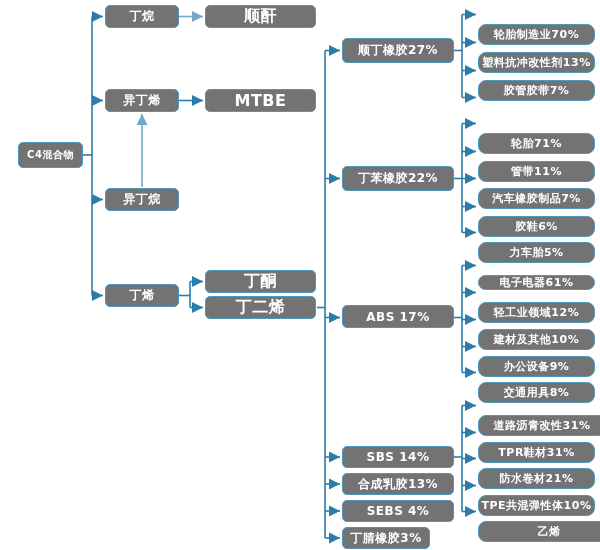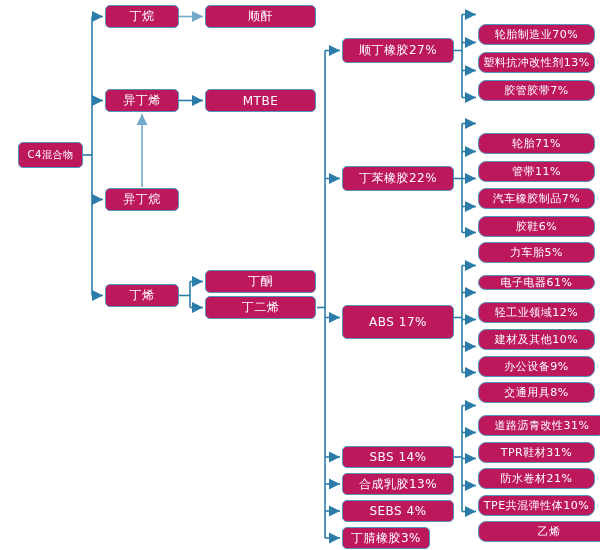--- a/index.html
+++ b/index.html
@@ -3,28 +3,28 @@
 <meta charset="utf-8">
 <style>
   html,body{margin:0;padding:0;background:#ffffff;}
   .canvas{
     position:relative;width:600px;height:550px;background:#ffffff;overflow:hidden;
     font-family:"DejaVu Sans","Liberation Sans",sans-serif;
   }
   .connectors{position:absolute;left:0;top:0;width:600px;height:550px;z-index:0;}
   .node{
     position:absolute;z-index:1;box-sizing:border-box;
-    background:#be185d;border:1px solid #4e97bd;border-radius:5px;
-    color:#ffffff;font-weight:normal;white-space:nowrap;
+    background:#737373;border:1px solid #4e97bd;border-radius:5px;
+    color:#ffffff;font-weight:bold;white-space:nowrap;
     display:flex;align-items:center;justify-content:center;
     letter-spacing:0.5px;
   }
   .n1{font-size:10px;}
   .n2{font-size:12px;}
-  .n3{font-size:12px;}
+  .n3{font-size:16px;}
   .n4{font-size:12px;}
   .n5{font-size:11px;border-radius:8px;margin-top:20px;}
 </style>
 </head>
 <body>
 
 <div class="canvas">
 
   <svg class="connectors" width="600" height="550" viewBox="0 0 600 550" xmlns="http://www.w3.org/2000/svg">
     <defs>
@@ -107,21 +107,21 @@
   <div class="node n2" style="left:105px;top:188px;width:74px;height:23px;">异丁烷</div>
   <div class="node n2" style="left:105px;top:284px;width:74px;height:23px;">丁烯</div>
 
   <div class="node n3" style="left:205px;top:5px;width:111px;height:23px;">顺酐</div>
   <div class="node n3" style="left:205px;top:89px;width:111px;height:23px;">MTBE</div>
   <div class="node n3" style="left:205px;top:270px;width:111px;height:23px;">丁酮</div>
   <div class="node n3" style="left:205px;top:296px;width:111px;height:23px;">丁二烯</div>
 
   <div class="node n4" style="left:342px;top:38px;width:112px;height:25px;">顺丁橡胶27%</div>
   <div class="node n4" style="left:342px;top:166px;width:112px;height:25px;">丁苯橡胶22%</div>
-  <div class="node n4" style="left:342px;top:305px;width:112px;height:34px;">ABS 17%</div>
+  <div class="node n4" style="left:342px;top:305px;width:112px;height:23px;">ABS 17%</div>
   <div class="node n4" style="left:342px;top:446px;width:112px;height:22px;">SBS 14%</div>
   <div class="node n4" style="left:342px;top:473px;width:112px;height:22px;">合成乳胶13%</div>
   <div class="node n4" style="left:342px;top:500px;width:112px;height:22px;">SEBS 4%</div>
   <div class="node n4" style="left:342px;top:527px;width:88px;height:22px;">丁腈橡胶3%</div>
 
   <div class="node n5" style="left:478px;top:4px;width:117px;height:21px;">轮胎制造业70%</div>
   <div class="node n5" style="left:478px;top:32px;width:117px;height:21px;">塑料抗冲改性剂13%</div>
   <div class="node n5" style="left:478px;top:60px;width:117px;height:21px;">胶管胶带7%</div>
 
   <div class="node n5" style="left:478px;top:113px;width:117px;height:21px;">轮胎71%</div>

